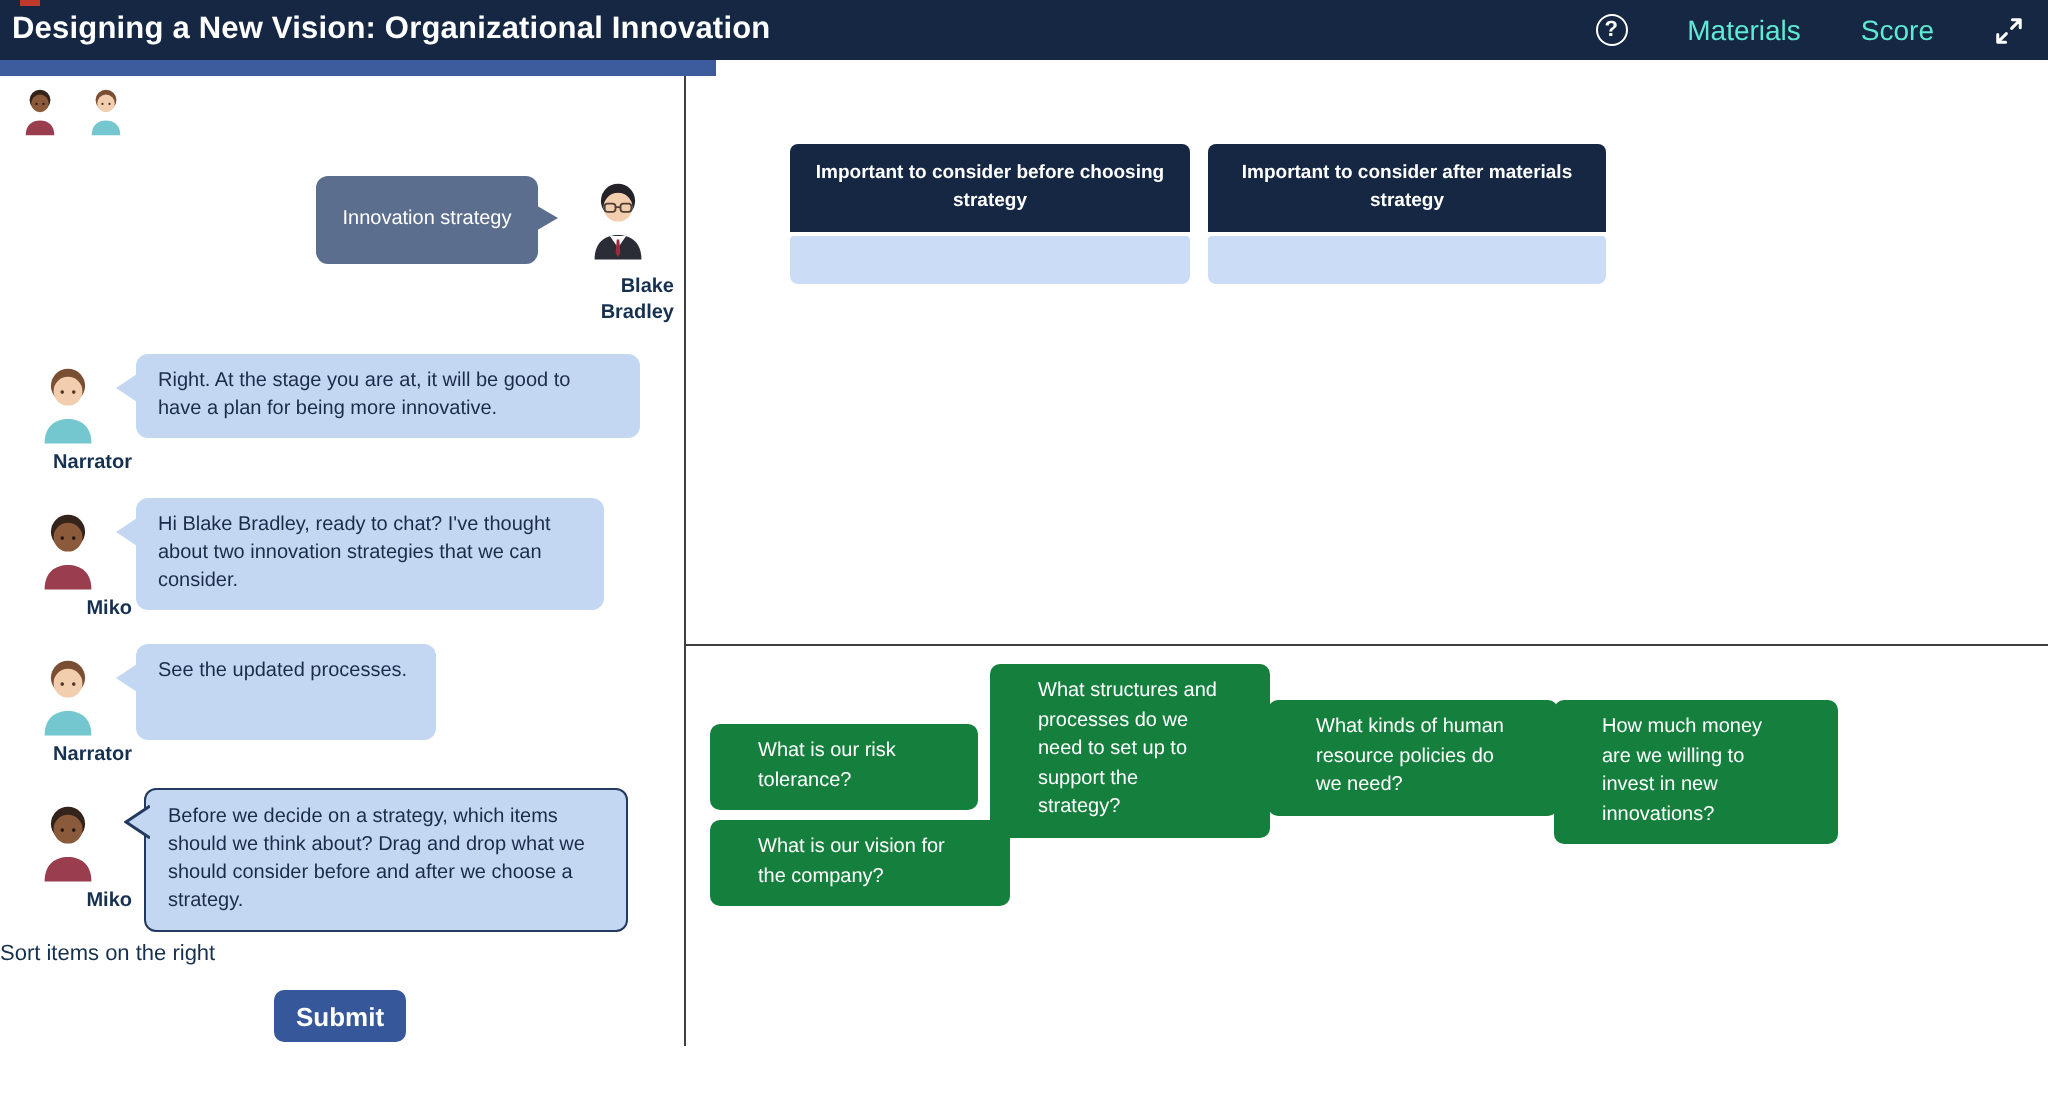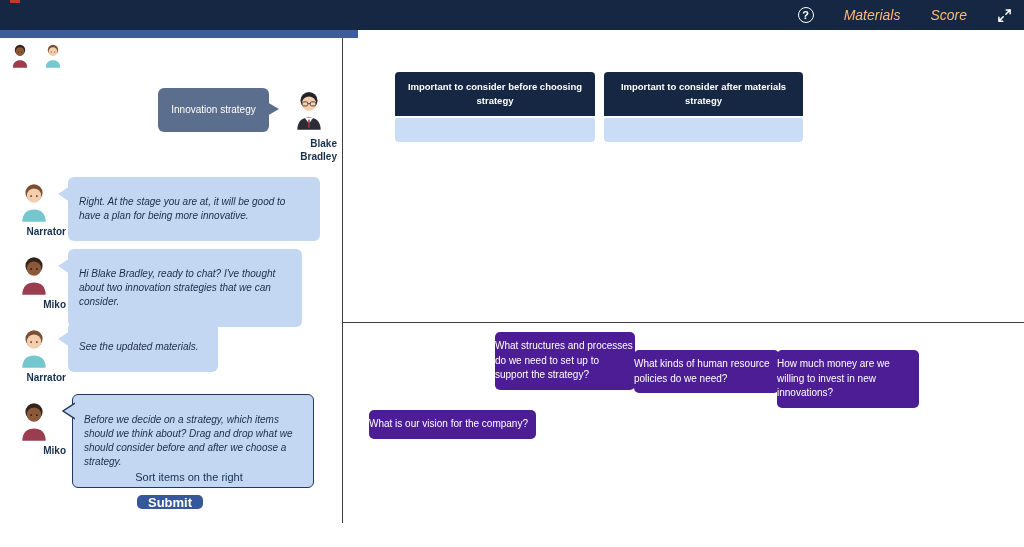--- a/index.html
+++ b/index.html
@@ -6,21 +6,21 @@
   html,body { background:#fff; }
   body { font-family:"Liberation Sans", sans-serif; }
   .app { position:relative; width:1024px; height:547px; background:#fff; overflow:hidden; }
 
   
   .topbar { position:absolute; left:0; top:0; width:1024px; height:30px; background:#152742; display:flex; align-items:center; }
   .top-accent { position:absolute; left:10px; top:0; width:10px; height:2.5px; background:#c0392b; }
   .app-title { color:#fff; font-size:15.5px; font-weight:600; padding-left:6px; letter-spacing:.1px; white-space:nowrap; }
   .topbar-right { position:absolute; right:12px; top:0; height:30px; display:flex; align-items:center; gap:30px; }
   .help-circle { width:16px; height:16px; border:1.4px solid #fff; border-radius:50%; color:#fff; font-size:11px; font-weight:700; display:flex; align-items:center; justify-content:center; cursor:pointer; }
-  .topbar-link { color:#fdba74; font-size:14px; font-weight:500; cursor:pointer;font-style:italic; }
+  .topbar-link { color:#5eead4; font-size:14px; font-weight:500; cursor:pointer; }
   .expand-wrap { display:flex; align-items:center; cursor:pointer; }
 
   
   .progress-track { position:absolute; left:0; top:30px; width:1024px; height:8px; background:#fff; }
   .progress-fill { height:8px; width:35%; background:#3D5C9D; }
 
   
   .v-divider { position:absolute; left:342px; top:38px; width:1px; height:485px; background:#3F3F3F; }
   .h-divider { position:absolute; left:343px; top:322px; width:681px; height:1px; background:#3F3F3F; }
 
@@ -28,21 +28,21 @@
   .chat { position:absolute; left:0; top:38px; width:342px; height:509px; }
   .avatar-svg { display:block; }
   .mini { position:absolute; width:22px; height:26px; }
   .mini-1 { left:9px; top:4px; }
   .mini-2 { left:42px; top:4px; }
 
   .char-av { position:absolute; width:36px; height:42px; }
   .char-name { position:absolute; font-size:10px; font-weight:700; color:#16304F; text-align:right; line-height:1.25; }
 
   .bubble { position:absolute; font-size:10px; line-height:1.4; border-radius:6px; }
-  .bubble.light { background:#C3D7F3; color:#1B2B4A; padding:18px 11px;font-style:italic; }
+  .bubble.light { background:#C3D7F3; color:#1B2B4A; padding:7px 11px; }
   .bubble.dark { background:#5C6E8E; color:#fff; padding:8px 10px; }
   .bubble.active { border:1.5px solid #24395F; }
   .tail { position:absolute; }
 
   
   .m0-bubble { left:158px; top:50px; width:111px; height:44px; display:flex; align-items:center; justify-content:center; }
   .m0-av { left:291px; top:50px; }
   .m0-name { left:281px; top:100px; width:56px; }
   .m1-av { left:16px; top:142px; }
   .m1-name { left:0px;  top:188px; width:66px; }
@@ -50,48 +50,49 @@
   .m2-av { left:16px; top:215px; }
   .m2-name { left:0px;  top:261px; width:66px; }
   .m2-bubble { left:68px; top:211px; width:234px; min-height:48px; }
   .m3-av { left:16px; top:288px; }
   .m3-name { left:0px;  top:334px; width:66px; }
   .m3-bubble { left:68px; top:284px; width:150px; min-height:48px; }
   .m4-av { left:16px; top:361px; }
   .m4-name { left:0px;  top:407px; width:66px; }
   .m4-bubble { left:72px; top:356px; width:242px; min-height:62px; }
 
-  .sort-hint { position:absolute; left:0; top:433px; width:342px; text-align:center; font-size:11px; color:#16304F;padding-left:36px; }
-  .submit-btn { position:absolute; left:137px; top:457px; width:66px; height:14px; background:#36589B; border:none; border-radius:5px; color:#fff; font-size:13px; font-weight:600; font-family:"Liberation Sans", sans-serif; cursor:pointer; }
+  .sort-hint { position:absolute; left:0; top:433px; width:342px; font-size:11px; color:#16304F; }
+  .submit-btn { position:absolute; left:137px; top:457px; width:66px; height:26px; background:#36589B; border:none; border-radius:5px; color:#fff; font-size:13px; font-weight:600; font-family:"Liberation Sans", sans-serif; cursor:pointer; }
 
   
   .right-panel { position:absolute; left:343px; top:38px; width:681px; height:509px; }
   .instruction { position:absolute; left:0; top:6px; width:681px; text-align:center; font-size:10.5px; color:#152742; }
 
   .container-box { position:absolute; top:34px;margin-left:44px; }
   .cont-1 { left:8px;  width:200px; }
   .cont-2 { left:217px; width:199px; }
   .container-header { height:44px; background:#152742; color:#fff; font-size:9.5px; font-weight:600; border-radius:4px 4px 0 0; display:flex; align-items:center; justify-content:center; text-align:center; padding:0 8px; line-height:1.45; }
   .container-drop { margin-top:2px; height:24px; background:#CBDCF7; border-radius:2px 2px 4px 4px; }
 
   
-  .drag-item { position:absolute; background:#4c1d95; color:#fff; font-size:10px; line-height:1.45; border-radius:5px; padding:7px 0; cursor:grab; }
+  .drag-item { position:absolute; background:#15803d; color:#fff; font-size:10px; line-height:1.45; border-radius:5px; padding:7px 24px; cursor:grab; }
   .item-0 { left:12px;  top:324px; width:134px; }
   .item-1 { left:152px; top:294px; width:140px; }
   .item-2 { left:291px; top:312px; width:145px; }
   .item-3 { left:434px; top:312px; width:142px; }
-  .item-4 { left:12px;  top:372px; width:167px;margin-left:14px; }
+  .item-4 { left:12px;  top:372px; width:150px; }
 </style>
 </head>
 <body>
 
 <div class="app">
 
   <header class="topbar">
     <div class="top-accent"></div>
+    <div class="app-title">Designing a New Vision: Organizational Innovation</div>
     <div class="topbar-right">
       <div class="help-circle">?</div>
       <div class="topbar-link">Materials</div>
       <div class="topbar-link">Score</div>
       <div class="expand-wrap">
         <svg viewBox="0 0 16 16" width="15" height="15">
           <path d="M2 14 L6.6 9.4 M2 14 L2 9.8 M2 14 L6.2 14 M14 2 L9.4 6.6 M14 2 L14 6.2 M14 2 L9.8 2" stroke="#fff" stroke-width="1.6" fill="none" stroke-linecap="round"></path>
         </svg>
       </div>
     </div>
@@ -187,21 +188,21 @@
         <circle cx="20" cy="17" r="8" fill="#F2CDAE"></circle>
         <circle cx="16.8" cy="17.5" r="1" fill="#4A3626"></circle>
           <circle cx="23.2" cy="17.5" r="1" fill="#4A3626"></circle>
       </svg>
     </span>
     <div class="char-name m3-name">Narrator</div>
     <div class="bubble light m3-bubble">
       <svg class="tail" style="left:-10px; top:9px;" width="12" height="16" viewBox="0 0 12 16">
         <path d="M12 0 L0 8 L12 16 Z" fill="#C3D7F3"></path>
       </svg>
-      <span>See the updated materials.</span>
+      <span>See the updated processes.</span>
     </div>
 
     <span class="char-av m4-av">
       <svg class="avatar-svg" viewBox="0 0 40 46" width="36" height="42">
         <path d="M7 46 C7 36.5 13 32.5 20 32.5 C27 32.5 33 36.5 33 46 Z" fill="#9A3E4F"></path>
         <circle cx="20" cy="14" r="9.5" fill="#33231A"></circle>
         <circle cx="20" cy="17" r="8" fill="#8B5A3B"></circle>
         <circle cx="16.8" cy="17.5" r="1" fill="#23160F"></circle>
           <circle cx="23.2" cy="17.5" r="1" fill="#23160F"></circle>
       </svg>
@@ -223,19 +224,20 @@
     <div class="container-box cont-1">
       <div class="container-header">Important to consider before choosing strategy</div>
       <div class="container-drop"></div>
     </div>
 
     <div class="container-box cont-2">
       <div class="container-header">Important to consider after materials strategy</div>
       <div class="container-drop"></div>
     </div>
 
+    <div class="drag-item item-0">What is our risk tolerance?</div>
     <div class="drag-item item-1">What structures and processes do we need to set up to support the strategy?</div>
     <div class="drag-item item-2">What kinds of human resource policies do we need?</div>
     <div class="drag-item item-3">How much money are we willing to invest in new innovations?</div>
     <div class="drag-item item-4">What is our vision for the company?</div>
   </section>
 
 </div>
 
 </body></html>

